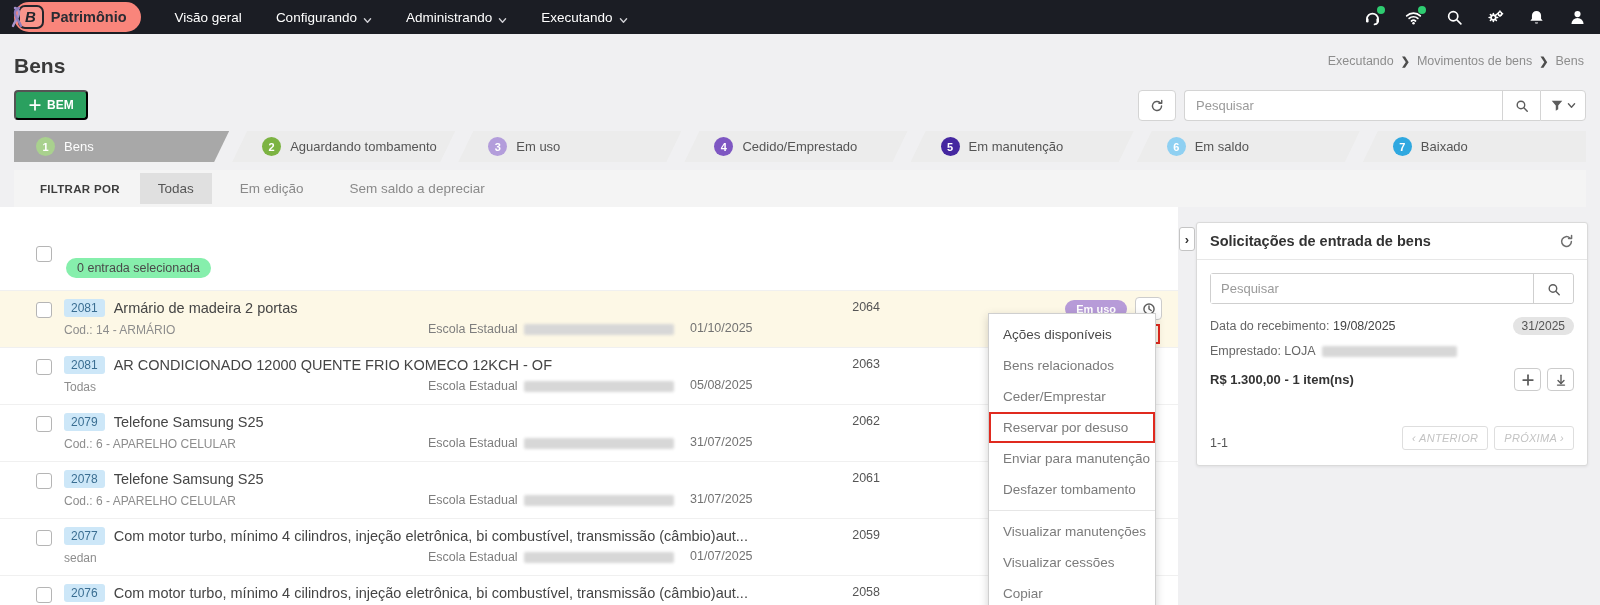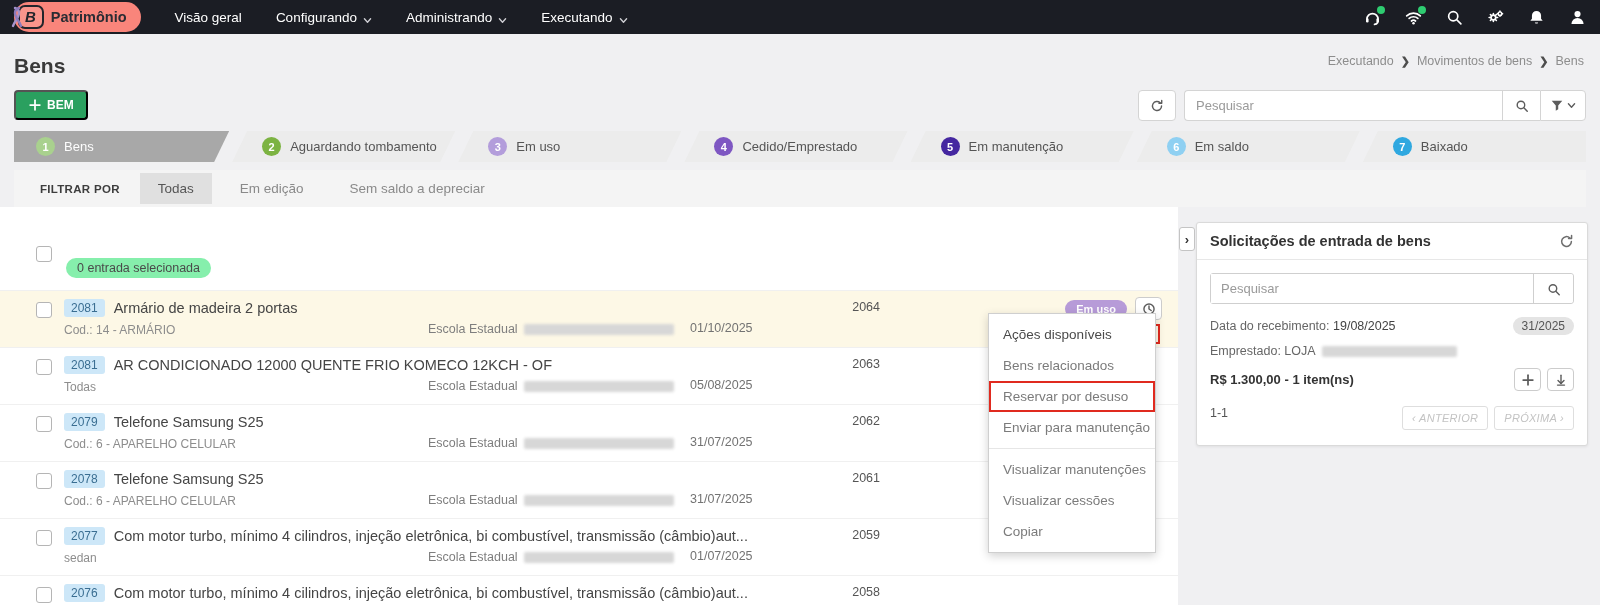--- a/index.html
+++ b/index.html
@@ -98,21 +98,21 @@
   .p-search input { flex:1; border:none; outline:none; padding:0 10px; font-size:13px; color:#555; }
   .p-search input::placeholder { color:#9a9a9a; }
   .p-search .p-sbtn { width:40px; border-left:1px solid #cfcfcf; display:flex; align-items:center; justify-content:center; color:#333; background:#fff; cursor:pointer; border-radius:0 3px 3px 0; }
   .p-search .p-sbtn svg { width:15px; height:15px; }
   .p-line { display:flex; align-items:center; justify-content:space-between; margin-top:13px; font-size:12.5px; color:#666; }
   .p-pill { background:#e4e4e4; color:#555; font-size:12px; border-radius:10px; padding:2px 9px; }
   .p-supplier { margin-top:9px; font-size:12.5px; color:#666; display:flex; align-items:center; gap:6px; }
   .p-amount-row { display:flex; align-items:center; justify-content:space-between; margin-top:10px;gap:46px; }
   .p-amount { font-size:13px; font-weight:bold; color:#333; }
   .p-mini-btns { display:flex; gap:6px; }
-  .p-foot { display:flex; align-items:flex-start; justify-content:space-between; margin-top:15px; padding-bottom:2px; }
+  .p-foot { display:flex; align-items:flex-end; justify-content:space-between; margin-top:35px; padding-bottom:2px; }
   .p-range { font-size:12.5px; color:#555; }
   .pg-btns { display:flex; gap:6px; }
   .pg-btn { border:1px solid #dedede; background:#fff; border-radius:3px; color:#c3c3c3; font-size:11px; padding:5px 9px; letter-spacing:.3px; cursor:pointer;font-style:italic; }
 
   .collapse-handle { position:absolute; left:1179px; top:227px; width:16px; height:24px; background:#fff; border:1px solid #c4c4c4; border-radius:3px; display:flex; align-items:center; justify-content:center; font-size:13px; font-weight:bold; color:#333; z-index:11; cursor:pointer; }
 </style>
 </head>
 <body>
 
 <div class="navbar">
@@ -412,22 +412,24 @@
         <div class="num">2058</div>
         <div class="date">01/07/2025</div>
       </div>
     </div>
 </div>
 
 <div class="ctx-menu">
   <div class="ctx-head">Ações disponíveis</div>
   <div id="ctx-items">
       <div class="ctx-item">Bens relacionados</div>
+      <div class="ctx-item">Ceder/Emprestar</div>
       <div class="ctx-item red">Reservar por desuso</div>
       <div class="ctx-item">Enviar para manutenção</div>
+      <div class="ctx-item">Desfazer tombamento</div>
       <div class="ctx-div"></div>
       <div class="ctx-item">Visualizar manutenções</div>
       <div class="ctx-item">Visualizar cessões</div>
       <div class="ctx-item">Copiar</div>
     </div>
 </div>
 
 <div class="collapse-handle">›</div>
 <div class="panel">
   <div class="panel-head">

